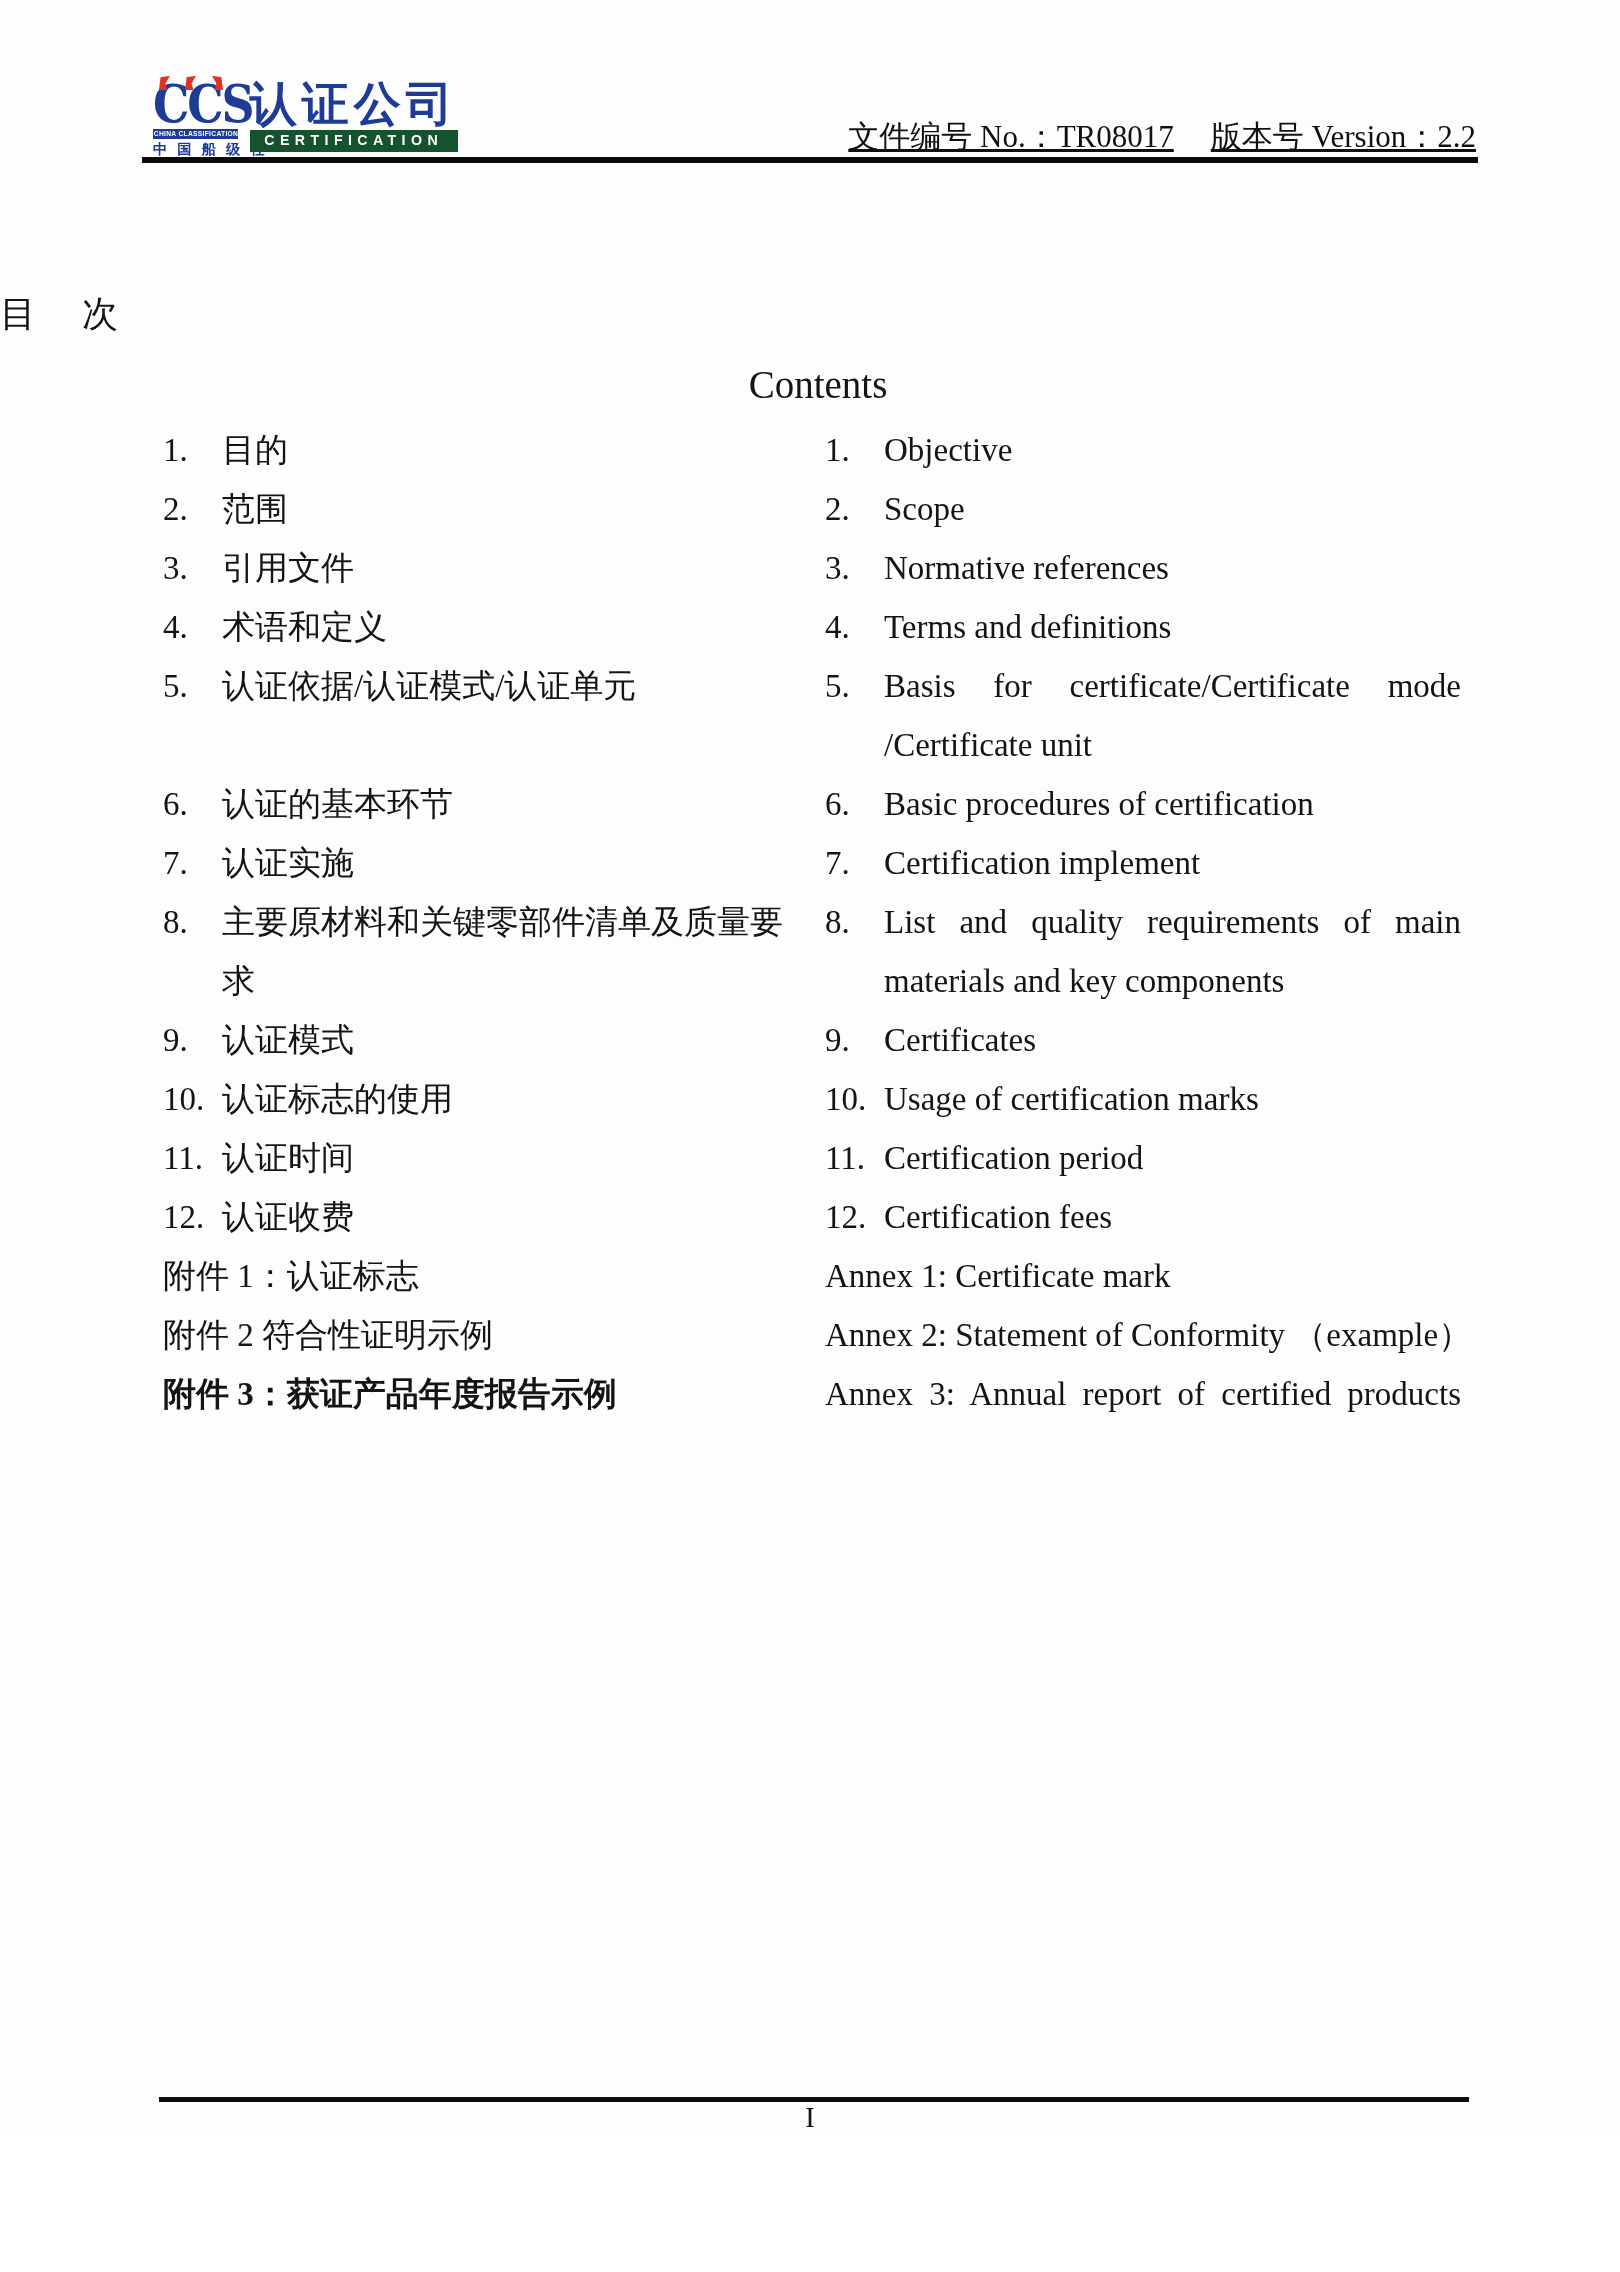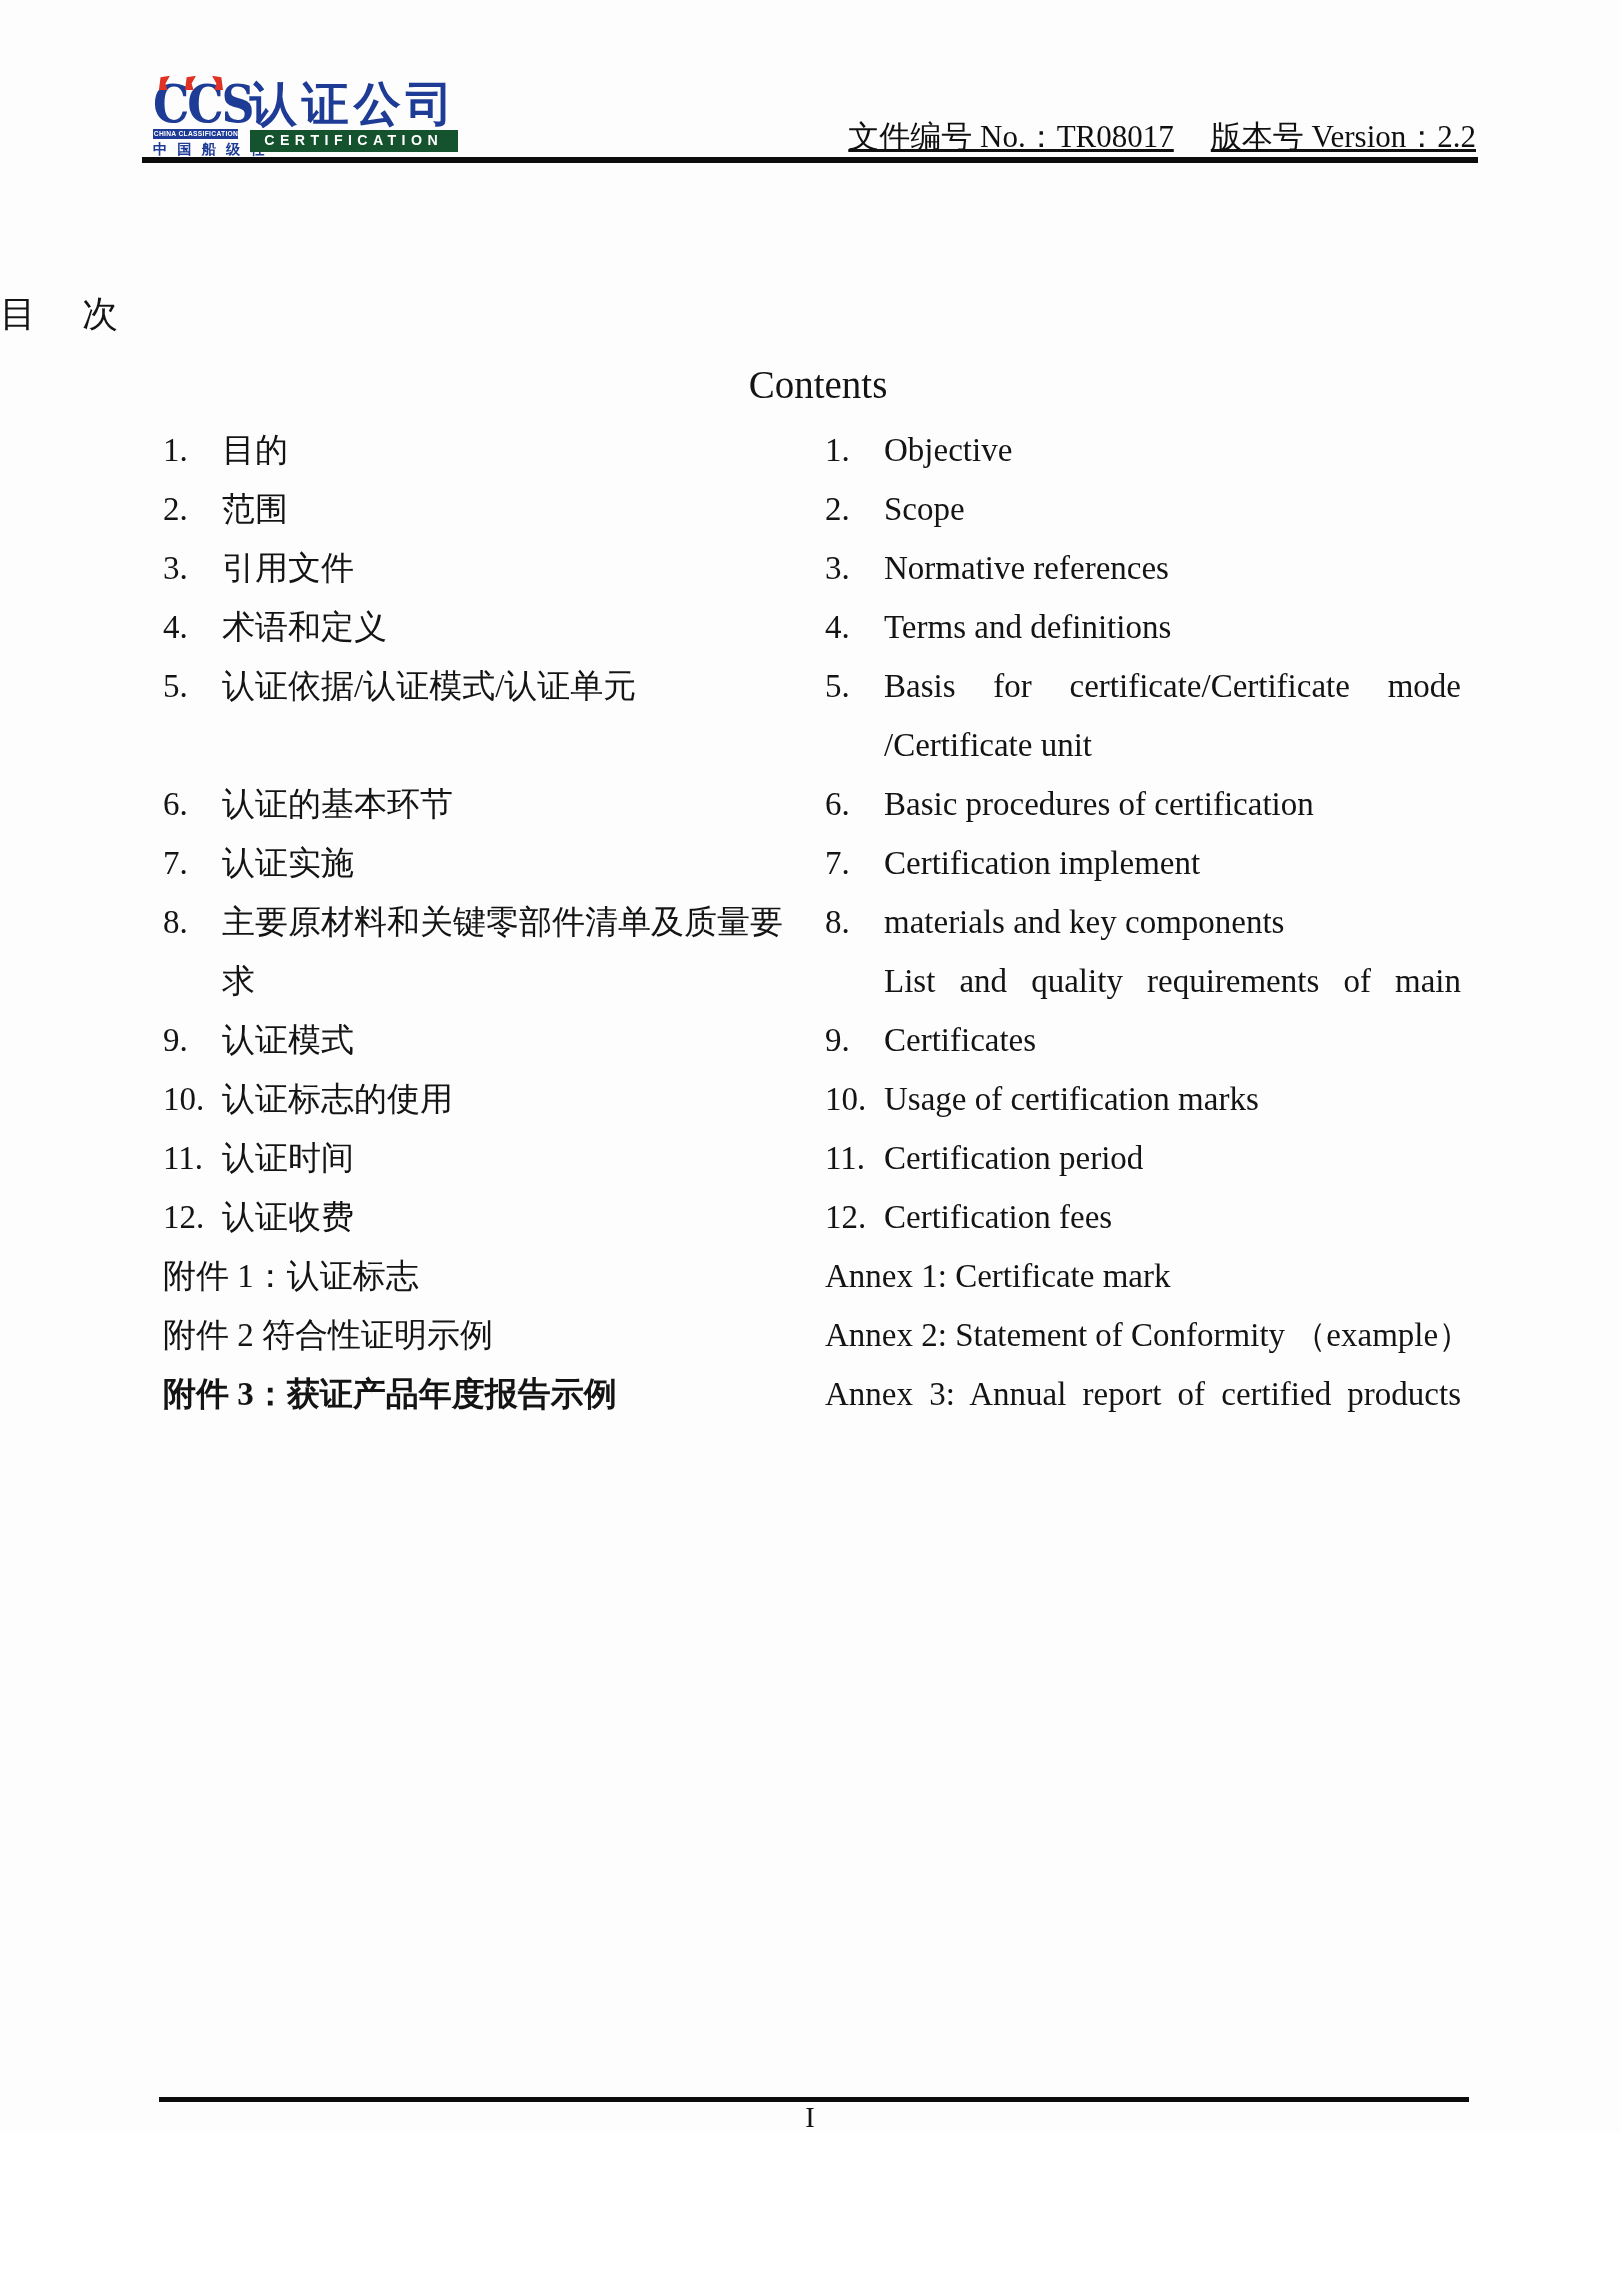--- a/index.html
+++ b/index.html
@@ -183,22 +183,22 @@
         </div></div>
       <div class="toc-row"><div class="cell cell-cn">
           <span class="num">8.</span>
           <div class="txt">
             <div class="line jfull">主要原材料和关键零部件清单及质量要</div>
             <div class="line">求</div>
           </div>
         </div><div class="cell cell-en">
           <span class="num">8.</span>
           <div class="txt">
+            <div class="line jfull">List and quality requirements of main</div>
             <div class="line">materials and key components</div>
-            <div class="line jfull">List and quality requirements of main</div>
           </div>
         </div></div>
       <div class="toc-row"><div class="cell cell-cn">
           <span class="num">9.</span>
           <div class="txt">
             <div class="line">认证模式</div>
           </div>
         </div><div class="cell cell-en">
           <span class="num">9.</span>
           <div class="txt">

